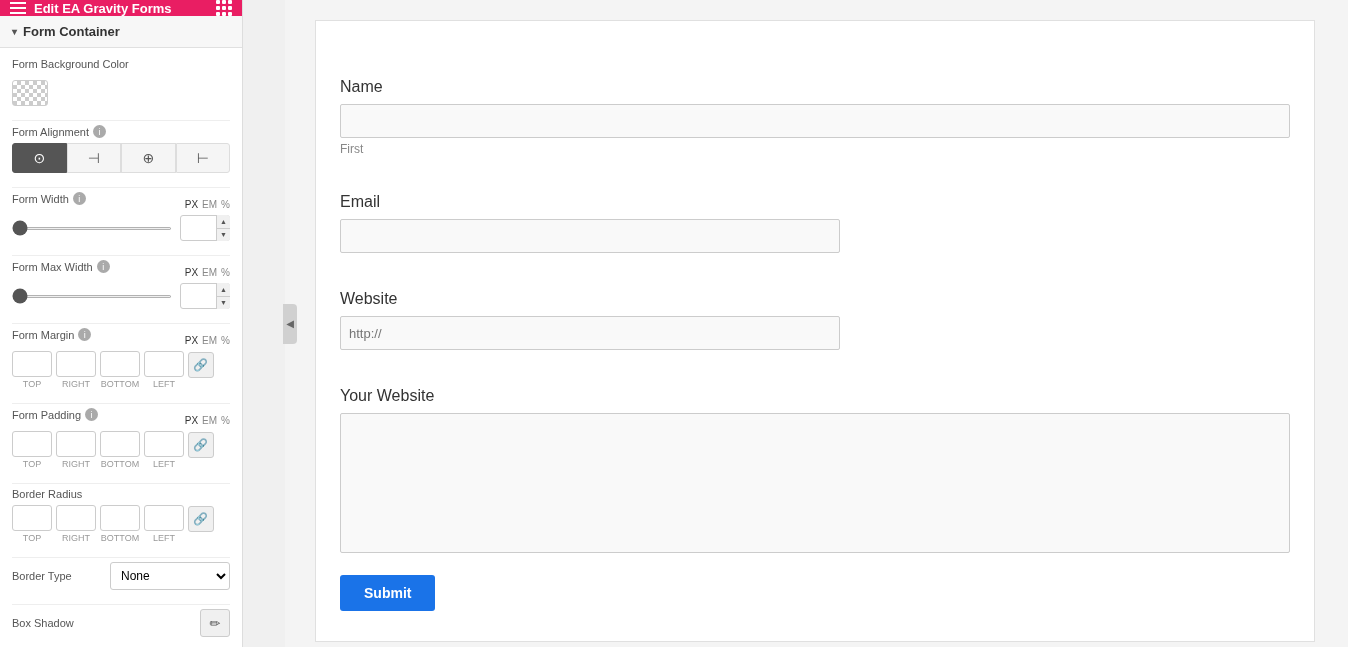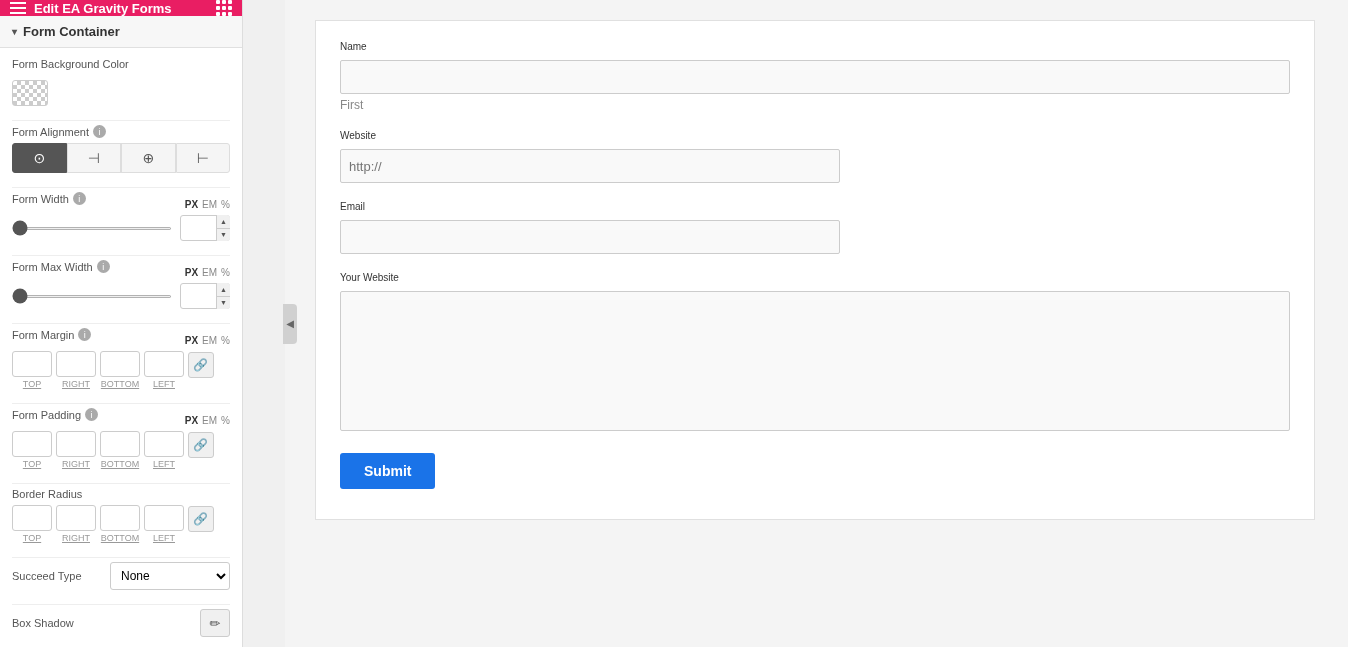--- a/index.html
+++ b/index.html
@@ -65,21 +65,21 @@
       cursor: pointer;
     }
 
     .unit-selector {
       display: flex;
       gap: 4px;
       font-size: 10px;
       color: #888;
     }
     .unit-selector span { cursor: pointer; }
-    .unit-selector span.active { color: #333; font-weight: 700; }
+    .unit-selector span.active { color: #333; font-weight: 400; }
 
     .field-row-header {
       display: flex;
       align-items: flex-end;
       justify-content: space-between;
       margin-bottom: 5px;
     }
 
     
     .align-btns {
@@ -167,21 +167,21 @@
     .four-box-item .mini-input-wrap input {
       width: 100%;
       height: 26px;
       border: 1px solid #ccc;
       border-radius: 3px;
       font-size: 11px;
       padding: 2px 12px 2px 4px;
       -moz-appearance: textfield;
     }
     .four-box-item .mini-input-wrap input::-webkit-inner-spin-button { -webkit-appearance: none; }
-    .four-box-label { font-size: 9px; color: #999; text-transform: uppercase; text-decoration: underline; }
+    .four-box-label { font-size: 9px; color: #999; text-transform: uppercase; }
     .link-btn {
       width: 26px; height: 26px;
       border: 1px solid #ccc;
       background: #f0f0f0;
       border-radius: 3px;
       cursor: pointer;
       display: flex; align-items: center; justify-content: center;
       font-size: 12px; color: #888;
       align-self: center;
       margin-top: -10px;
@@ -262,25 +262,26 @@
     }
     .form-section .form-inner {
       background: #fff;
       border: 1px solid #e0e0e0;
       padding: 20px 24px 30px;
       max-width: 1000px;
     }
 
     .form-group { margin-bottom: 18px; }
     .form-label {
-      font-size: 10px;
+      font-size: 16px;
       color: #333;
       font-weight: 500;
       margin-bottom: 8px;
       display: block;
+      margin-top: 37px;
     }
     .form-row { display: flex; }
     .form-col { flex: 1; display: flex; flex-direction: column; gap: 4px; }
     .form-input {
       width: 100%;
       height: 34px;
       border: 1px solid #ccc;
       background: #f9f9f9;
       border-radius: 2px;
       padding: 0 8px;
@@ -562,21 +563,21 @@
             <span class="four-box-label">LEFT</span>
           </div>
           <button class="link-btn">🔗</button>
         </div>
       </div>
 
       <hr class="divider">
 
       <div class="field-row">
         <div class="field-row-header" style="align-items:center;">
-          <span class="field-label" style="margin:0;">Succeed Type</span>
+          <span class="field-label" style="margin:0;">Border Type</span>
           <select class="select-input">
             <option>None</option>
             <option>Solid</option>
             <option>Dashed</option>
             <option>Dotted</option>
             <option>Double</option>
             <option>Groove</option>
           </select>
         </div>
       </div>
@@ -609,28 +610,28 @@
         <div class="form-row">
           <div class="form-col">
             <input class="form-input" type="text" style="">
             <span class="form-input-sub">First</span>
           </div>
         </div>
       </div>
 
       
       <div class="form-group">
+        <label class="form-label">Email</label>
+        <input class="form-input" type="email" style="max-width: 500px;">
+      </div>
+
+      
+      <div class="form-group">
         <label class="form-label">Website</label>
         <input class="form-input" type="url" style="max-width: 500px;" placeholder="http://">
-      </div>
-
-      
-      <div class="form-group">
-        <label class="form-label">Email</label>
-        <input class="form-input" type="email" style="max-width: 500px;">
       </div>
 
       
       <div class="form-group">
         <label class="form-label">Your Website</label>
         <textarea class="form-textarea" style=""></textarea>
       </div>
 
       
       <button class="submit-btn">Submit</button>

